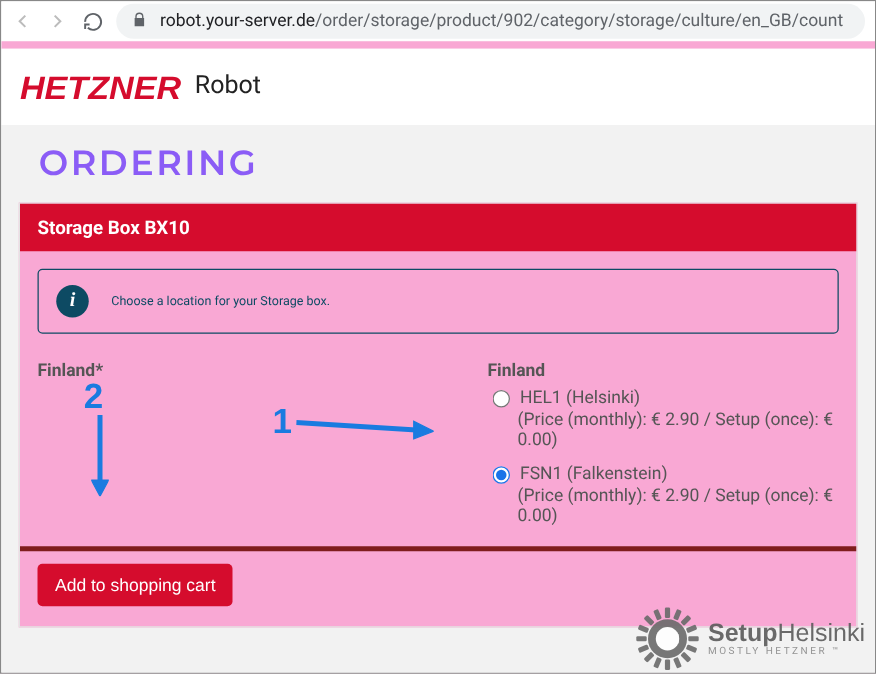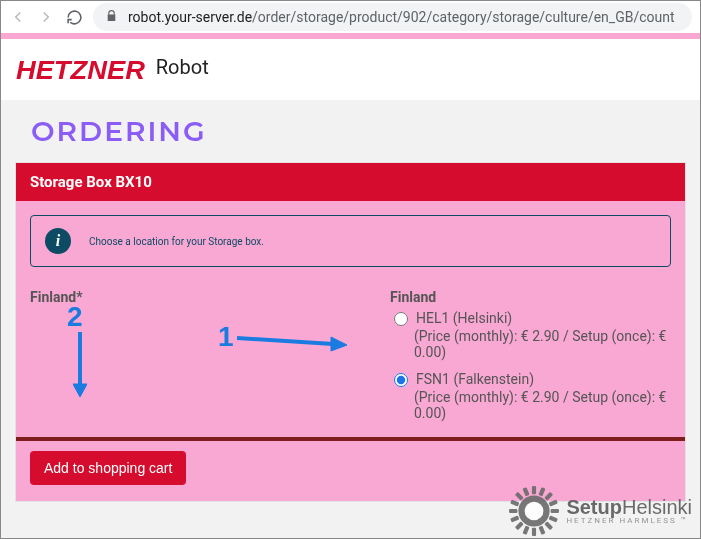--- a/index.html
+++ b/index.html
@@ -315,16 +315,16 @@
           <rect x="46" y="82" width="8" height="16" rx="2" transform="rotate(-22.5 50 50)"></rect>
           <rect x="46" y="2" width="8" height="16" rx="2" transform="rotate(67.5 50 50)"></rect>
           <rect x="46" y="82" width="8" height="16" rx="2" transform="rotate(67.5 50 50)"></rect>
           <rect x="46" y="2" width="8" height="16" rx="2" transform="rotate(-67.5 50 50)"></rect>
           <rect x="46" y="82" width="8" height="16" rx="2" transform="rotate(-67.5 50 50)"></rect>
         </g>
       </g>
     </svg>
     <div class="wm-text">
       <div class="wm-title"><b>Setup</b><span>Helsinki</span></div>
-      <div class="wm-sub">HETZNER HARMLESS ™</div>
+      <div class="wm-sub">MOSTLY HETZNER ™</div>
     </div>
   </div>
 </div>
 
 </body></html>

